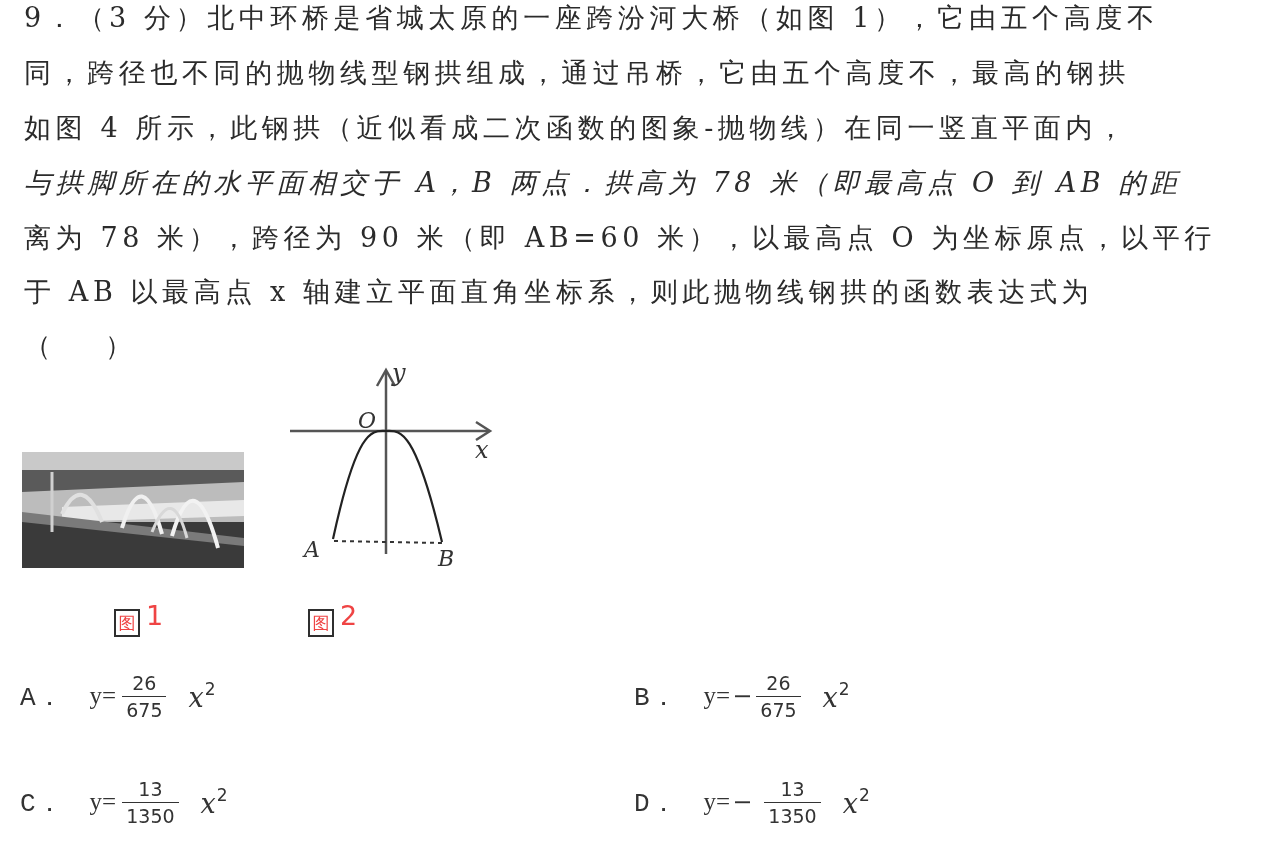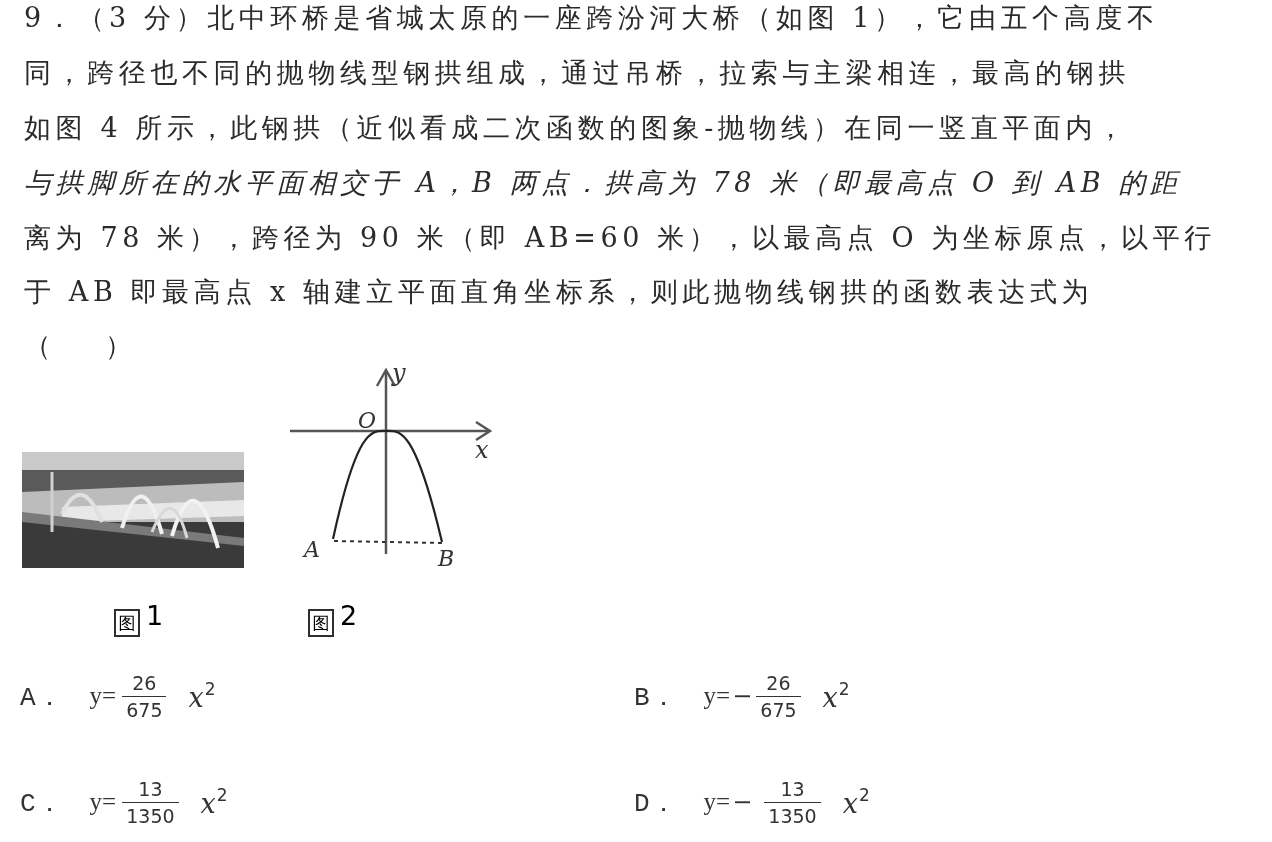--- a/index.html
+++ b/index.html
@@ -58,21 +58,21 @@
       width: 220px;
       height: 210px;
     }
 
     .caption {
       position: absolute;
       top: 598px;
       font-family: "DejaVu Sans", "Liberation Sans", sans-serif;
       font-size: 27px;
       line-height: 36px;
-      color: #000000;
+      color: #ef4444;
     }
     .caption .kanji {
       display: inline-block;
       width: 26px;
       height: 28px;
       border: 2px solid #2f2f2f;
       box-sizing: border-box;
       vertical-align: -4px;
       margin-right: 6px;
       position: relative;
@@ -131,25 +131,25 @@
     .option.B { left: 634px; top: 668px; }
     .option.C { left: 20px; top: 774px; }
     .option.D { left: 634px; top: 774px; }
     .minus { margin: 0 2px; }
   </style>
 </head>
 <body>
 
 <div class="question">
   <div class="q-line l1">9．（3 分）北中环桥是省城太原的一座跨汾河大桥（如图 1），它由五个高度不</div>
-  <div class="q-line l2">同，跨径也不同的抛物线型钢拱组成，通过吊桥，拉索与主梁相连，最高的钢拱</div>
+  <div class="q-line l2">同，跨径也不同的抛物线型钢拱组成，通过吊桥，它由五个高度不，最高的钢拱</div>
   <div class="q-line l3">如图 4 所示，此钢拱（近似看成二次函数的图象-抛物线）在同一竖直平面内，</div>
   <div class="q-line l4">与拱脚所在的水平面相交于 A，B 两点．拱高为 78 米（即最高点 O 到 AB 的距</div>
   <div class="q-line l5">离为 78 米），跨径为 90 米（即 AB=60 米），以最高点 O 为坐标原点，以平行</div>
-  <div class="q-line l6">于 AB 即最高点 x 轴建立平面直角坐标系，则此抛物线钢拱的函数表达式为</div>
+  <div class="q-line l6">于 AB 以最高点 x 轴建立平面直角坐标系，则此抛物线钢拱的函数表达式为</div>
   <div class="q-line l7">（　　）</div>
 </div>
 
 <div class="figure1">
   <svg width="222" height="116" viewBox="0 0 222 116">
     <rect x="0" y="0" width="222" height="18" fill="#c9c9c9"></rect>
     <rect x="0" y="18" width="222" height="22" fill="#5a5a5a"></rect>
     <polygon points="0,40 222,30 222,70 0,70" fill="#bcbcbc"></polygon>
     <polygon points="40,55 222,48 222,64 40,70" fill="#e8e8e8"></polygon>
     <rect x="0" y="70" width="222" height="46" fill="#3a3a3a"></rect>

